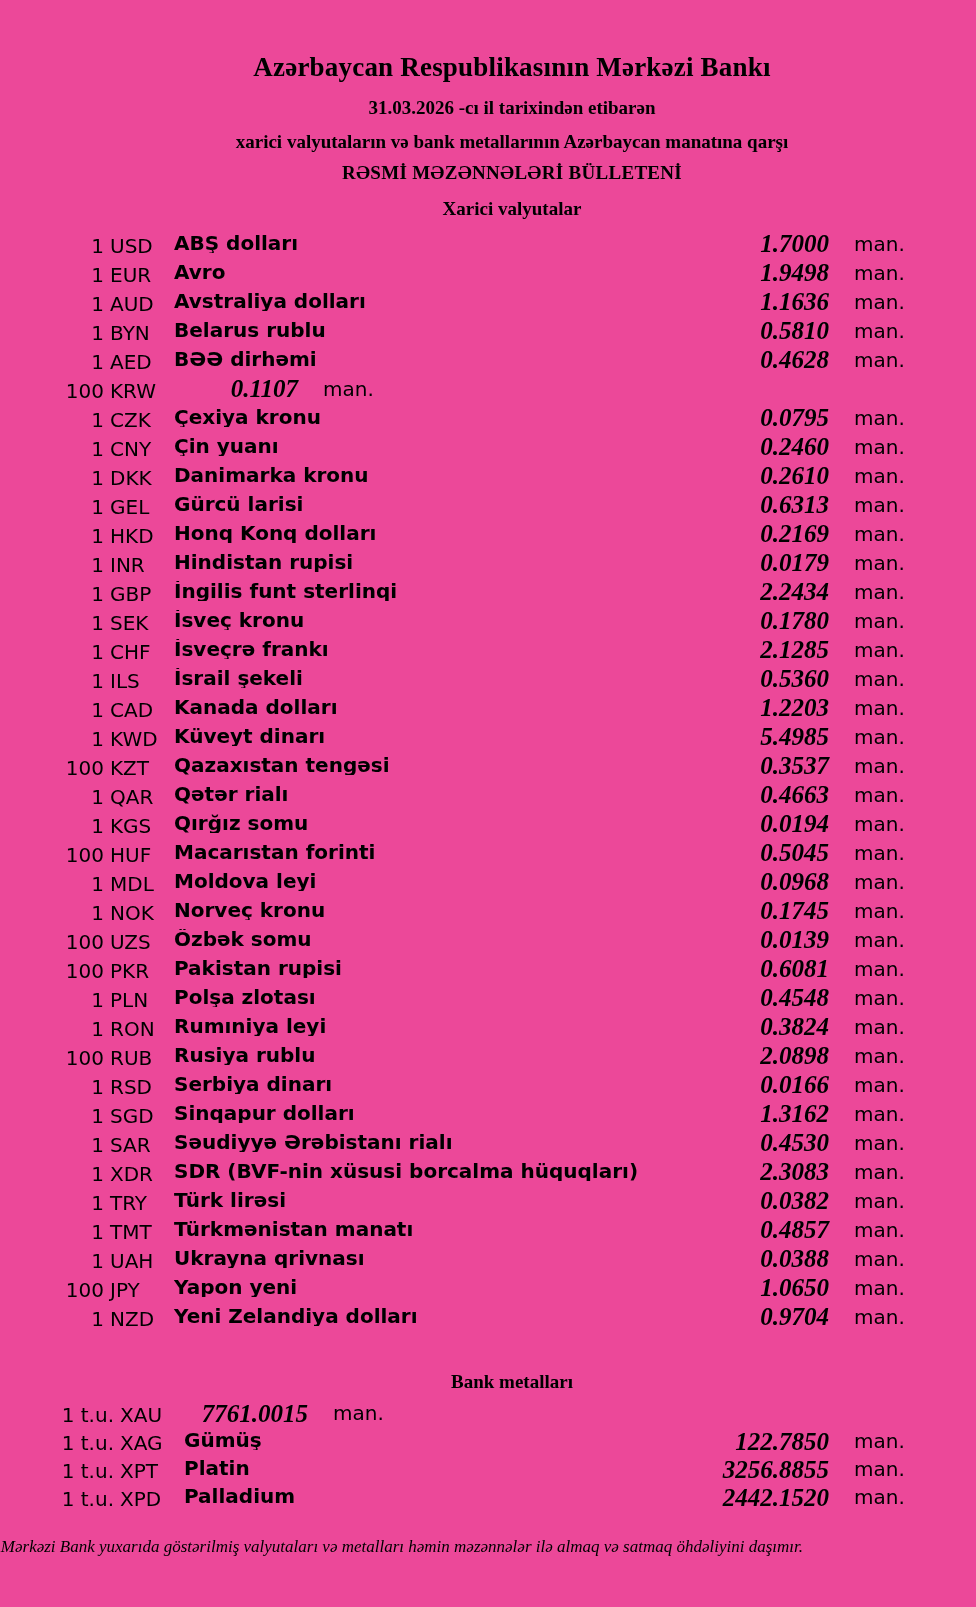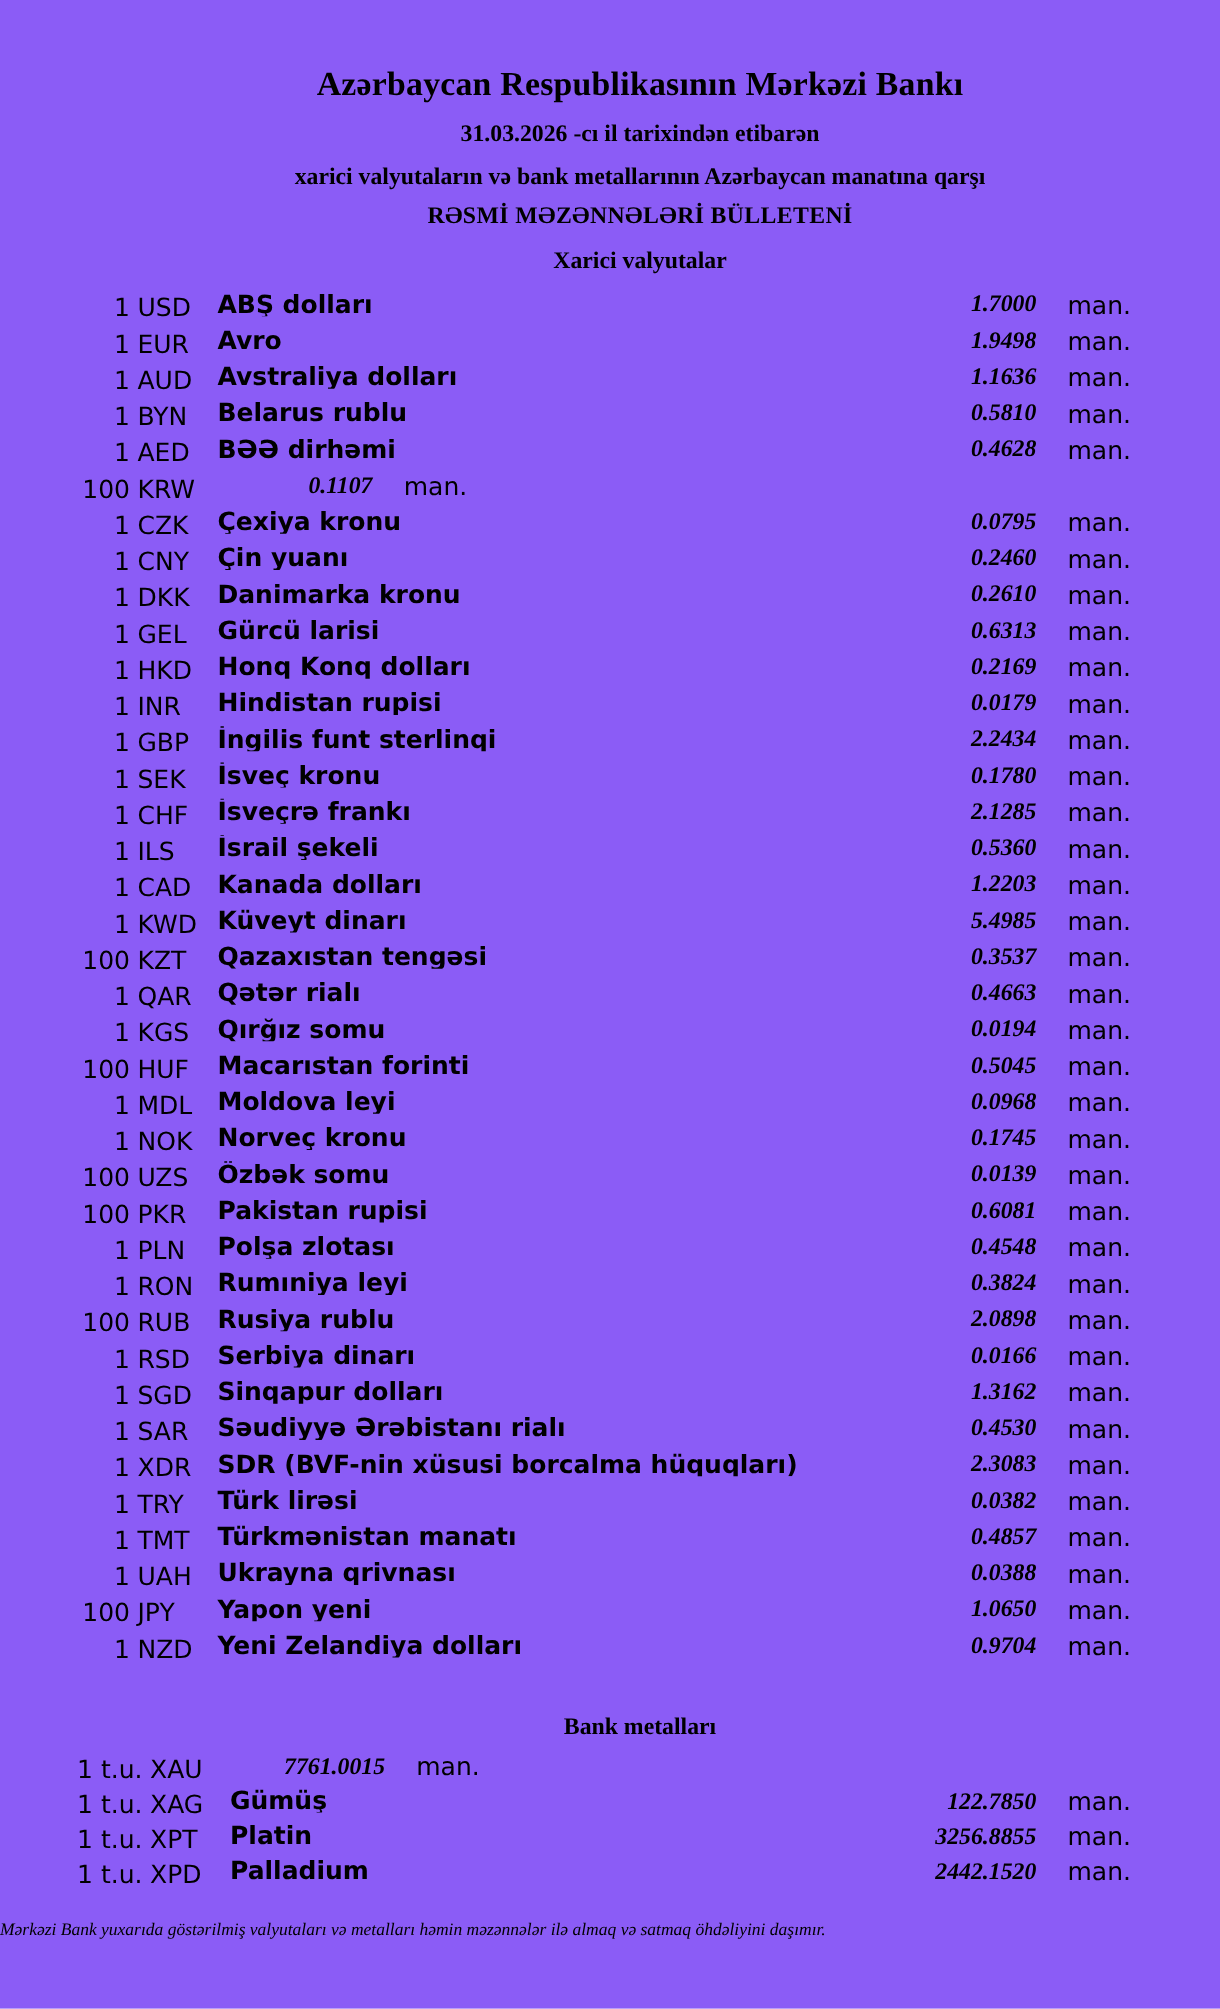--- a/index.html
+++ b/index.html
@@ -2,21 +2,21 @@
 <html><head>
 <meta charset="utf-8">
 <style>
   * { margin:0; padding:0; box-sizing:border-box; }
   html,body { background:#ffffff; }
   body {
     width:976px; height:1607px;
     color:#000000;
     font-family:"DejaVu Sans", sans-serif;
   }
-  .page { position:relative; width:976px; height:1607px; background:#8b5cf6; overflow:hidden; }
+  .page { position:relative; width:976px; height:1607px; background:#ec4899; overflow:hidden; }
 
   
   .hdr {
     position:absolute; left:44px; width:936px;
     text-align:center;
     font-family:"Liberation Serif", serif;
     font-weight:bold;
     color:#000;
   }
   .hdr-title    { top:52px;  font-size:27px; letter-spacing:0.2px; }
@@ -31,29 +31,29 @@
   .tbl-cur { top:231px; }
   .tbl-met { top:1401px;padding-left:10px; }
   .row { display:flex; align-items:center; height:29px; font-size:20px; line-height:1; }
   .tbl-met .row { height:28px; }
   .cell-qty  { flex:0 0 104px; text-align:right; white-space:nowrap; }
   .cell-code { flex:0 0 58px;  margin-left:6px; white-space:nowrap; }
   .cell-name { flex:1 1 auto;  padding-left:6px; white-space:nowrap; overflow:hidden; position:relative; top:-3px;font-weight:bold; }
   .cell-rate {
     flex:0 0 130px; text-align:right; white-space:nowrap;
     font-family:"Liberation Serif", serif; font-weight:bold; font-style:italic;
-    font-size:19px; position:relative; top:-2px;
+    font-size:25px; position:relative; top:-2px;
   }
   .cell-man  { flex:0 0 56px; margin-left:25px; margin-right:66px; white-space:nowrap; position:relative; top:-2px; }
 
   .footer-note {
     position:absolute; top:1537px; left:0; width:803px;
-    text-align:left; white-space:nowrap;
+    text-align:right; white-space:nowrap;
     font-family:"Liberation Serif", serif; font-style:italic;
-    font-size:14px; color:#000;
+    font-size:17px; color:#000;
   }
 </style>
 </head>
 <body>
 
 <div class="page">
 
   <div class="hdr hdr-title">Azərbaycan Respublikasının Mərkəzi Bankı</div>
   <div class="hdr hdr-date">31.03.2026 -cı il tarixindən etibarən</div>
   <div class="hdr hdr-subtitle">xarici valyutaların və bank metallarının Azərbaycan manatına qarşı</div>

